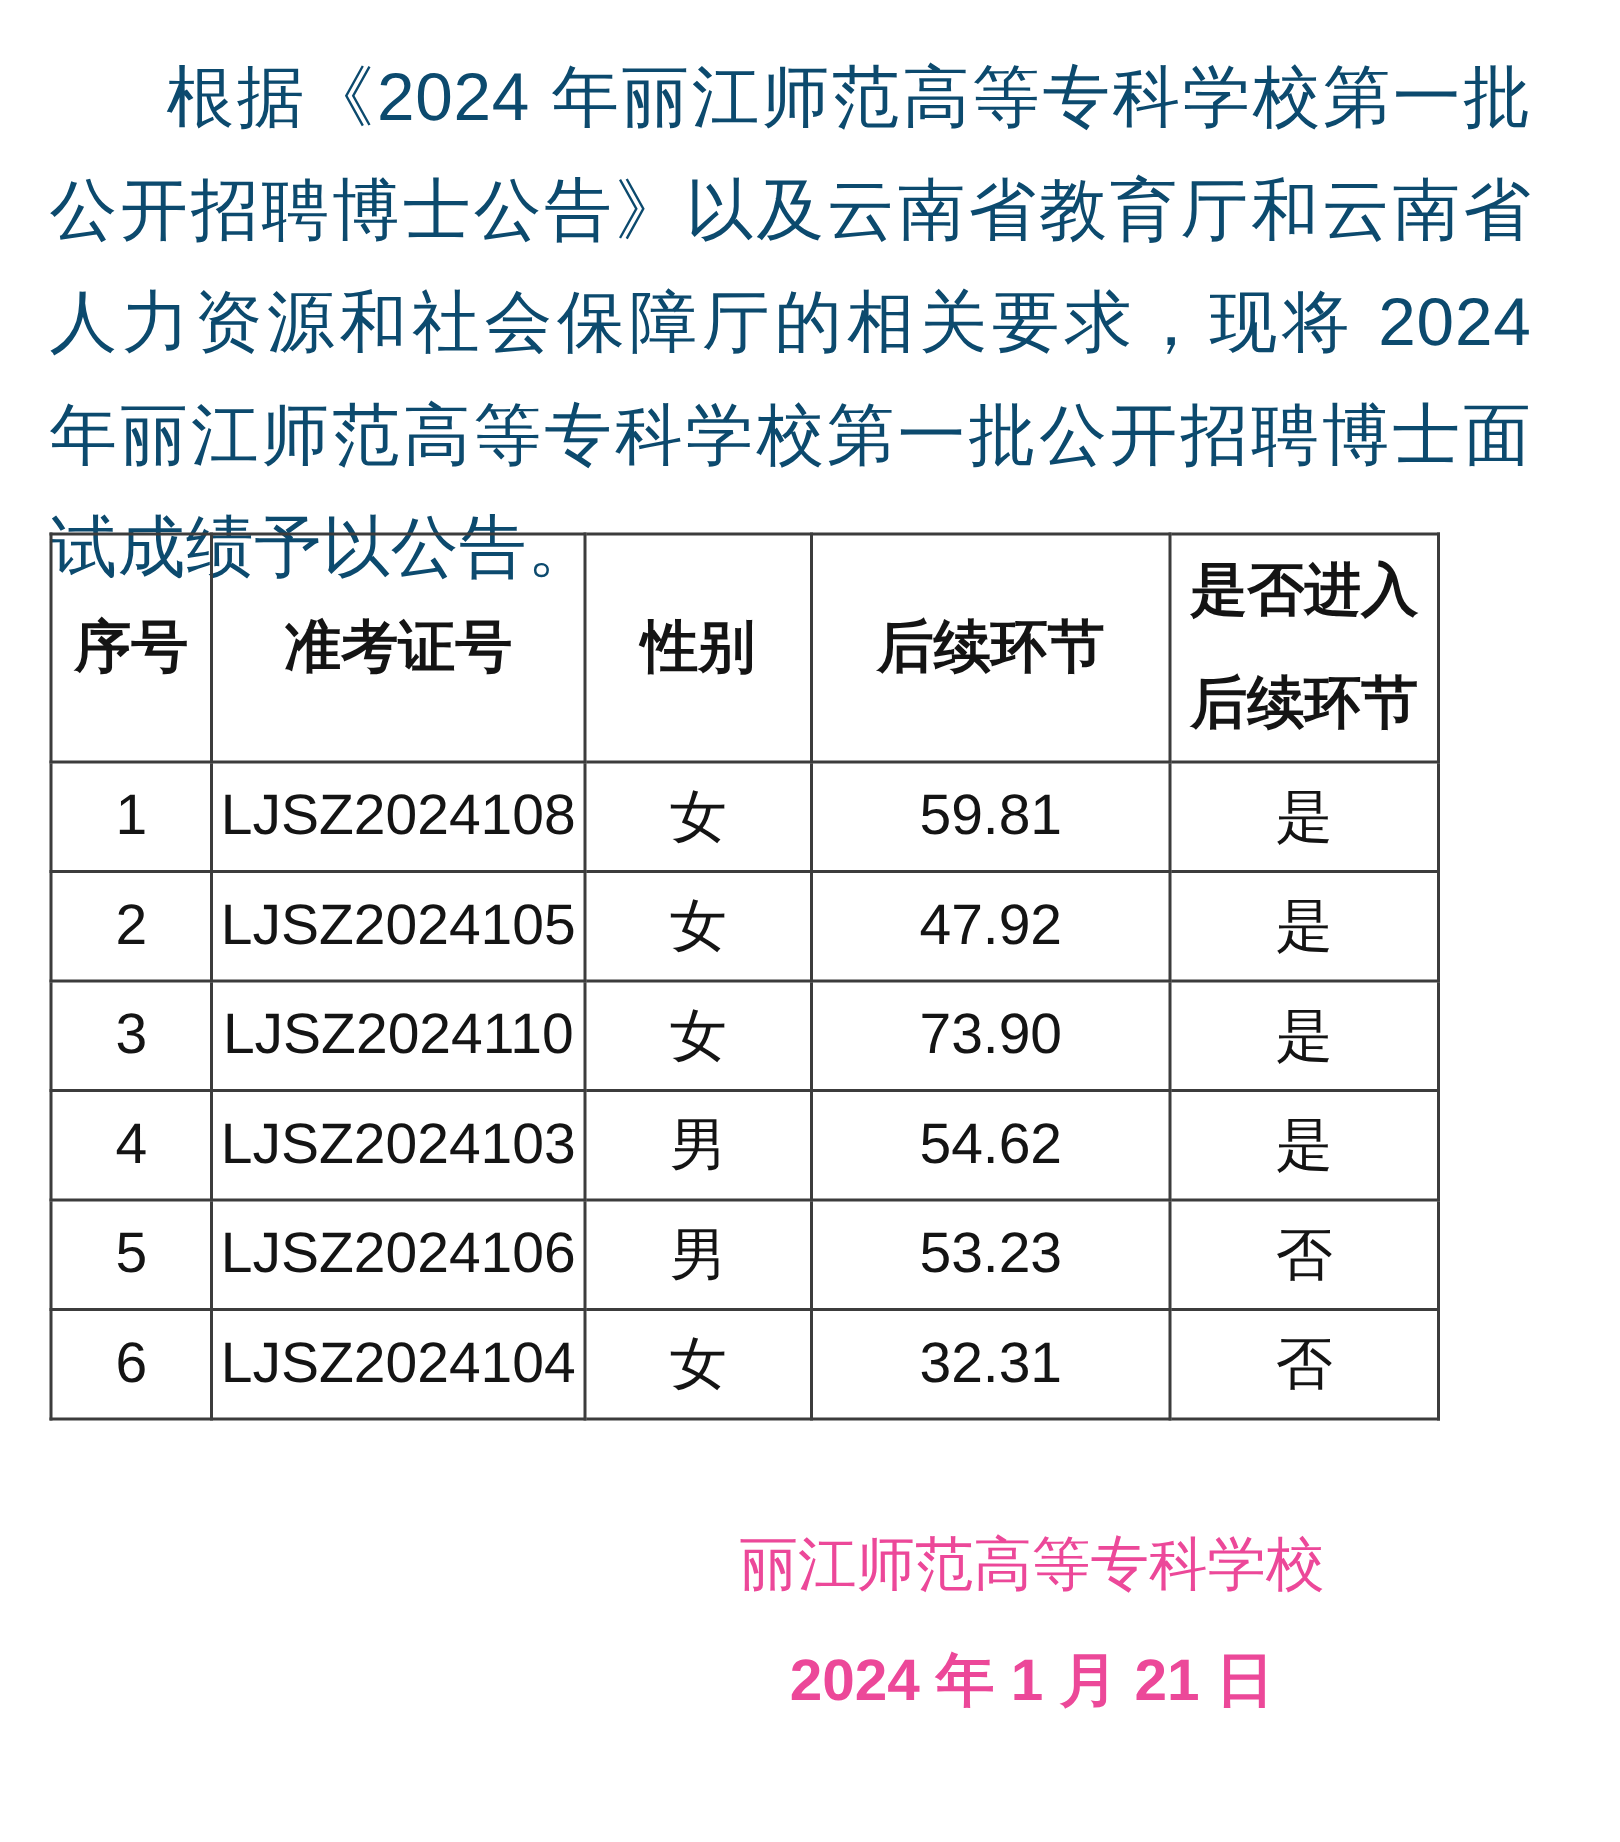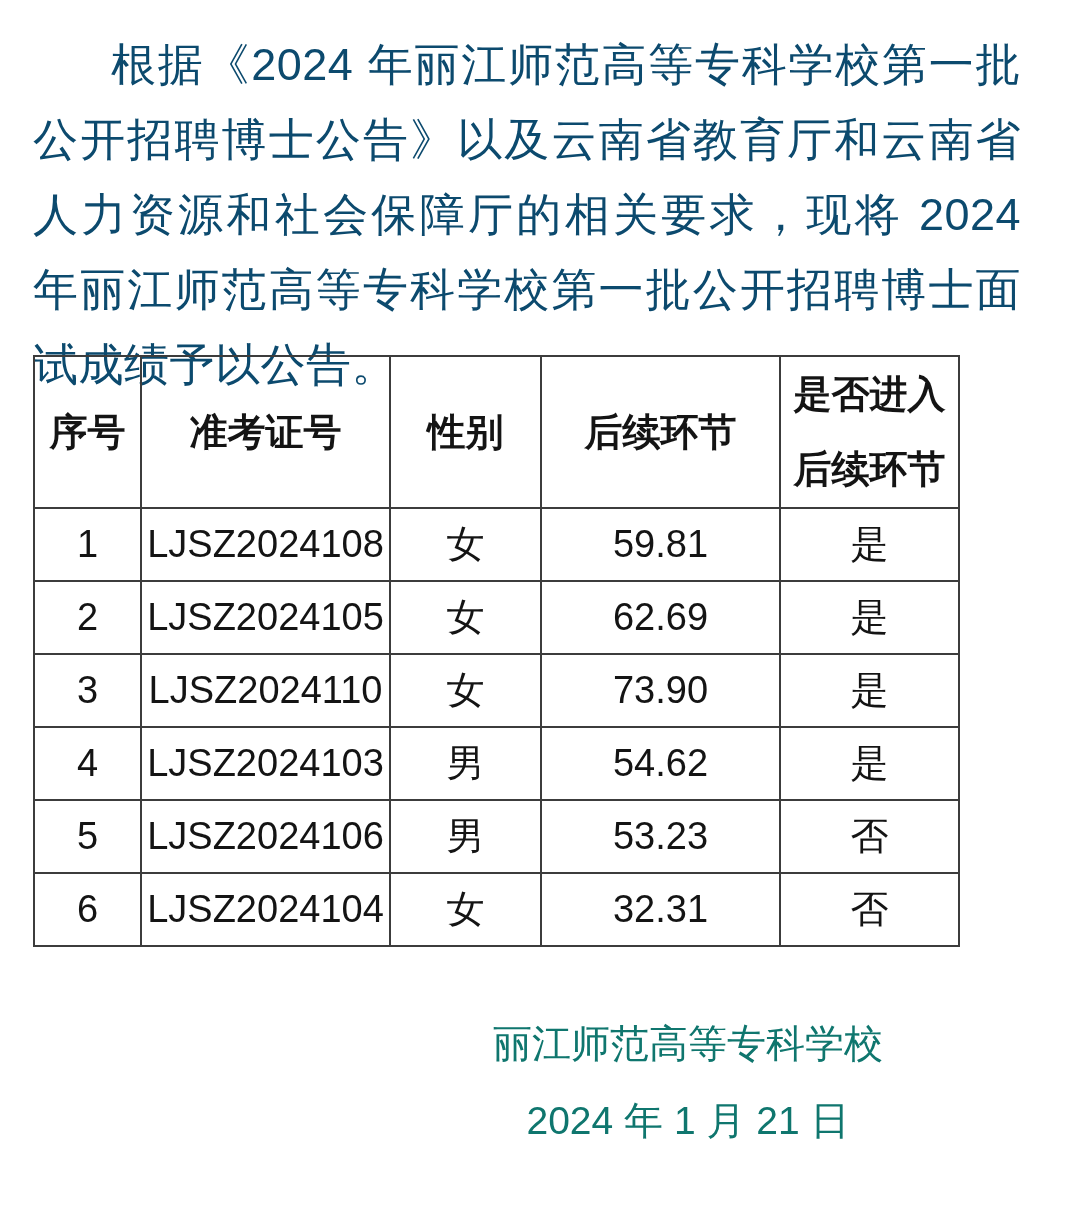--- a/index.html
+++ b/index.html
@@ -62,28 +62,29 @@
   .col-gender { width: 151px; }
   .col-score  { width: 239px; }
   .col-proceed{ width: 179px; }
   .signature {
     position: absolute;
     left: 488px;
     top: 1006px;
     width: 400px;
     text-align: center;
     font-size: 39px;
-    color: #0f766e;
+    color: #ec4899;
   }
   .signature .issuer {
     line-height: 75px;
   }
   .signature .date {
     line-height: 75px;
     margin-top: 2px;
+    font-weight: bold;
   }
 </style>
 </head>
 <body>
 
 <div>
 
   <p class="intro">根据《2024 年丽江师范高等专科学校第一批公开招聘博士公告》以及云南省教育厅和云南省人力资源和社会保障厅的相关要求，现将 2024 年丽江师范高等专科学校第一批公开招聘博士面试成绩予以公告。</p>
 
   <table class="scores">
@@ -109,21 +110,21 @@
         <td>1</td>
         <td>LJSZ2024108</td>
         <td>女</td>
         <td>59.81</td>
         <td>是</td>
       </tr>
       <tr>
         <td>2</td>
         <td>LJSZ2024105</td>
         <td>女</td>
-        <td>62.69</td>
+        <td>47.92</td>
         <td>是</td>
       </tr>
       <tr>
         <td>3</td>
         <td>LJSZ2024110</td>
         <td>女</td>
         <td>73.90</td>
         <td>是</td>
       </tr>
       <tr>

